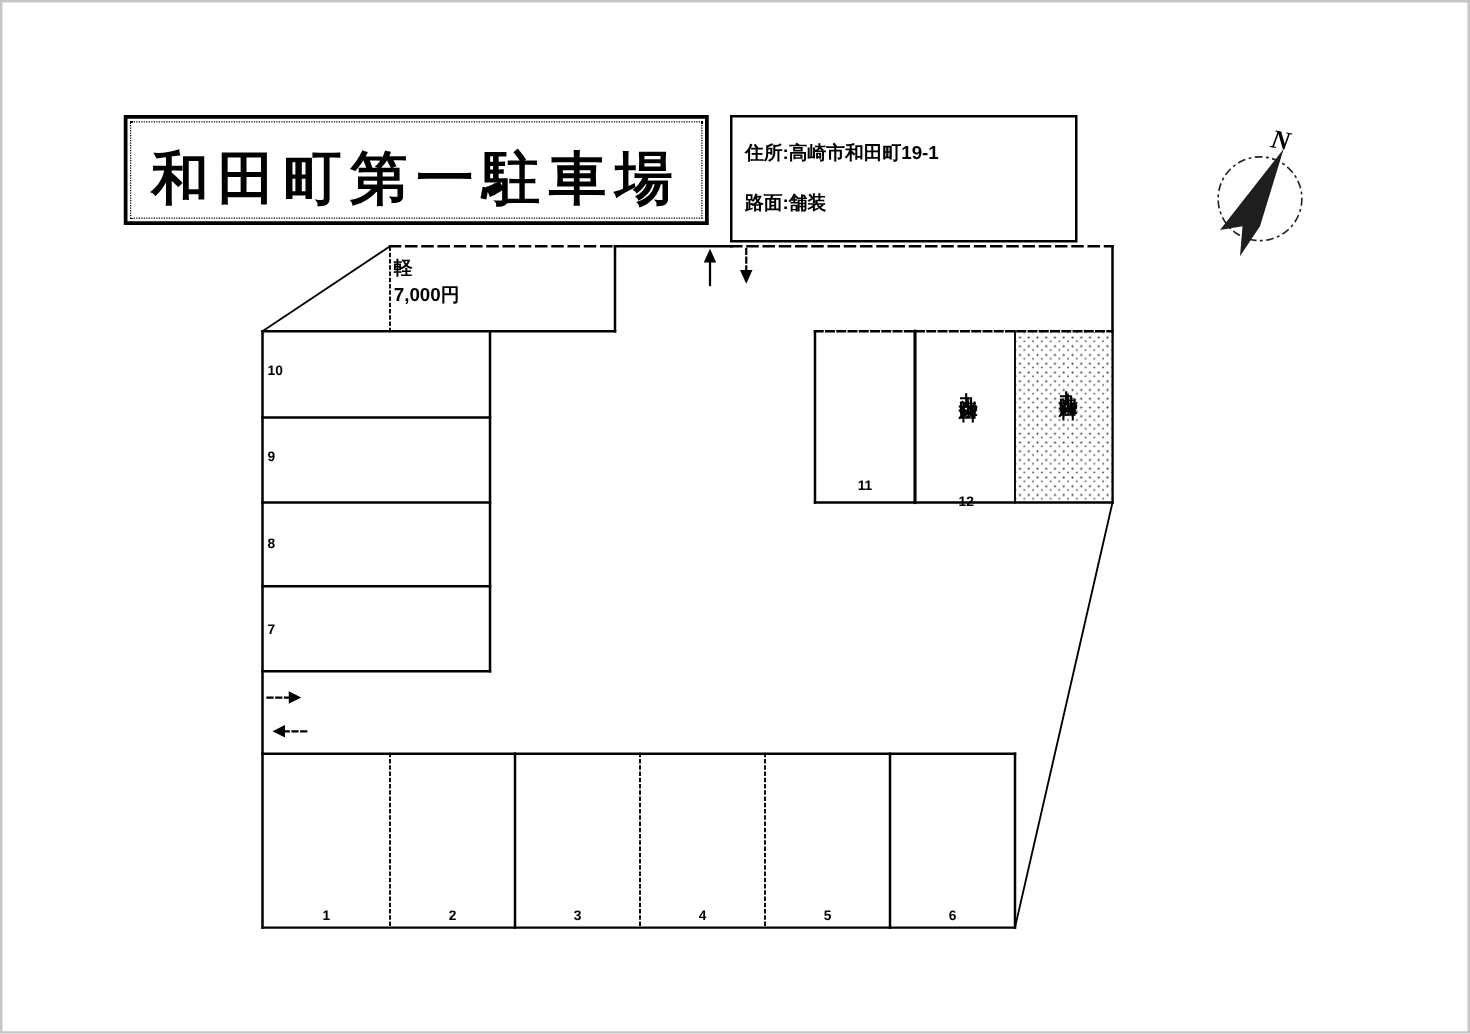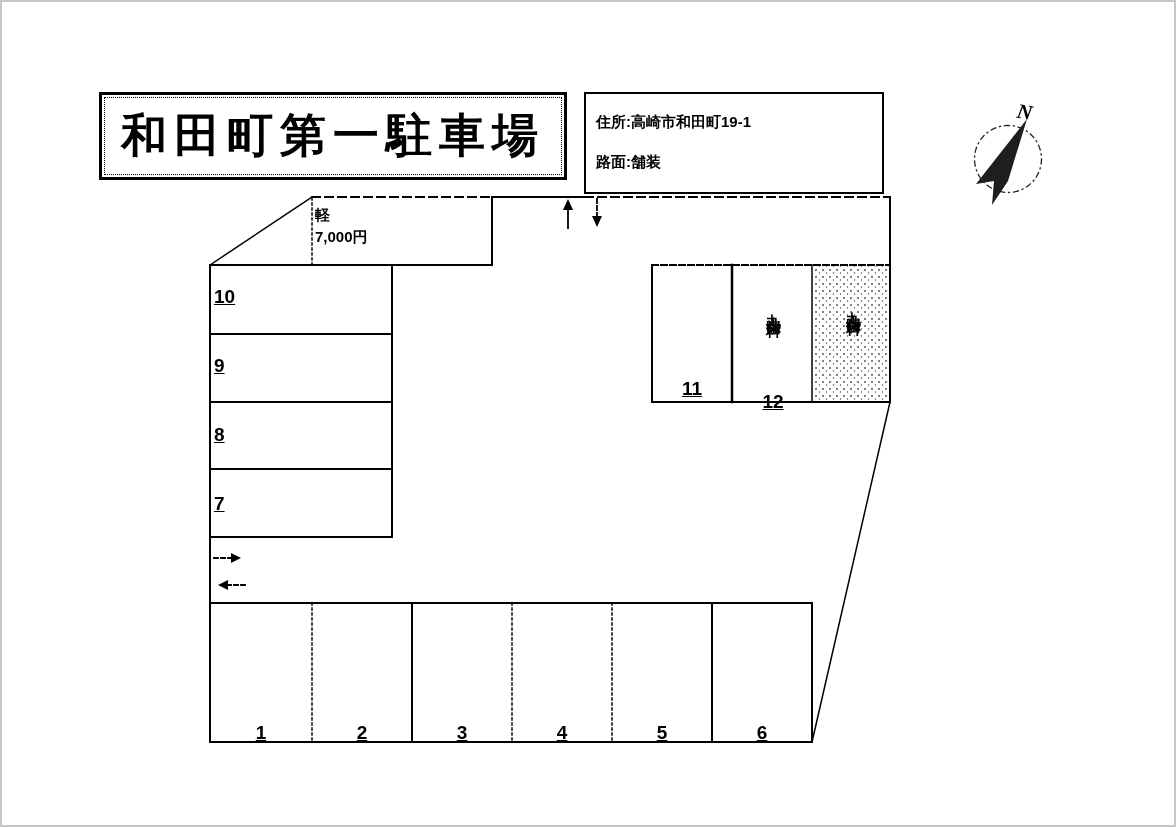--- a/index.html
+++ b/index.html
@@ -23,35 +23,35 @@
     width: 468px; height: 88px;
     border: 3px solid #000;
     box-sizing: border-box;
     background: #fff;
   }
   .title-inner {
     position: absolute;
     inset: 2px;
     border: 1.5px dotted #000;
     display: flex;
-    align-items: center;
+    align-items: flex-end;
     justify-content: center;
   }
   .title-text {
     font-size: 46px;
     font-weight: bold;
     letter-spacing: 7px;
     white-space: nowrap;
   }
 
   
   .info-box {
     position: absolute;
     left: 582px; top: 90px;
-    width: 300px; height: 102px;
+    width: 278px; height: 102px;
     border: 2.5px solid #000;
     box-sizing: border-box;
     background: #fff;
     display: flex;
     flex-direction: column;
     justify-content: space-around;
     padding: 8px 0 10px 10px;
   }
   .info-line {
     font-size: 15px;
@@ -65,24 +65,23 @@
     left: 313px; top: 202px;
     font-size: 15px;
     font-weight: 600;
     line-height: 22px;
     white-space: nowrap;
   }
 
   
   .space-num {
     position: absolute;
-    font-size: 19px;
+    font-size: 11px;
     font-weight: 600;
     line-height: 14px;
-    text-decoration: underline;
   }
   .centered { transform: translateX(-50%); }
 
   
   .vtext {
     position: absolute;
     writing-mode: vertical-rl;
     text-orientation: upright;
     font-size: 15px;
     font-weight: bold;

